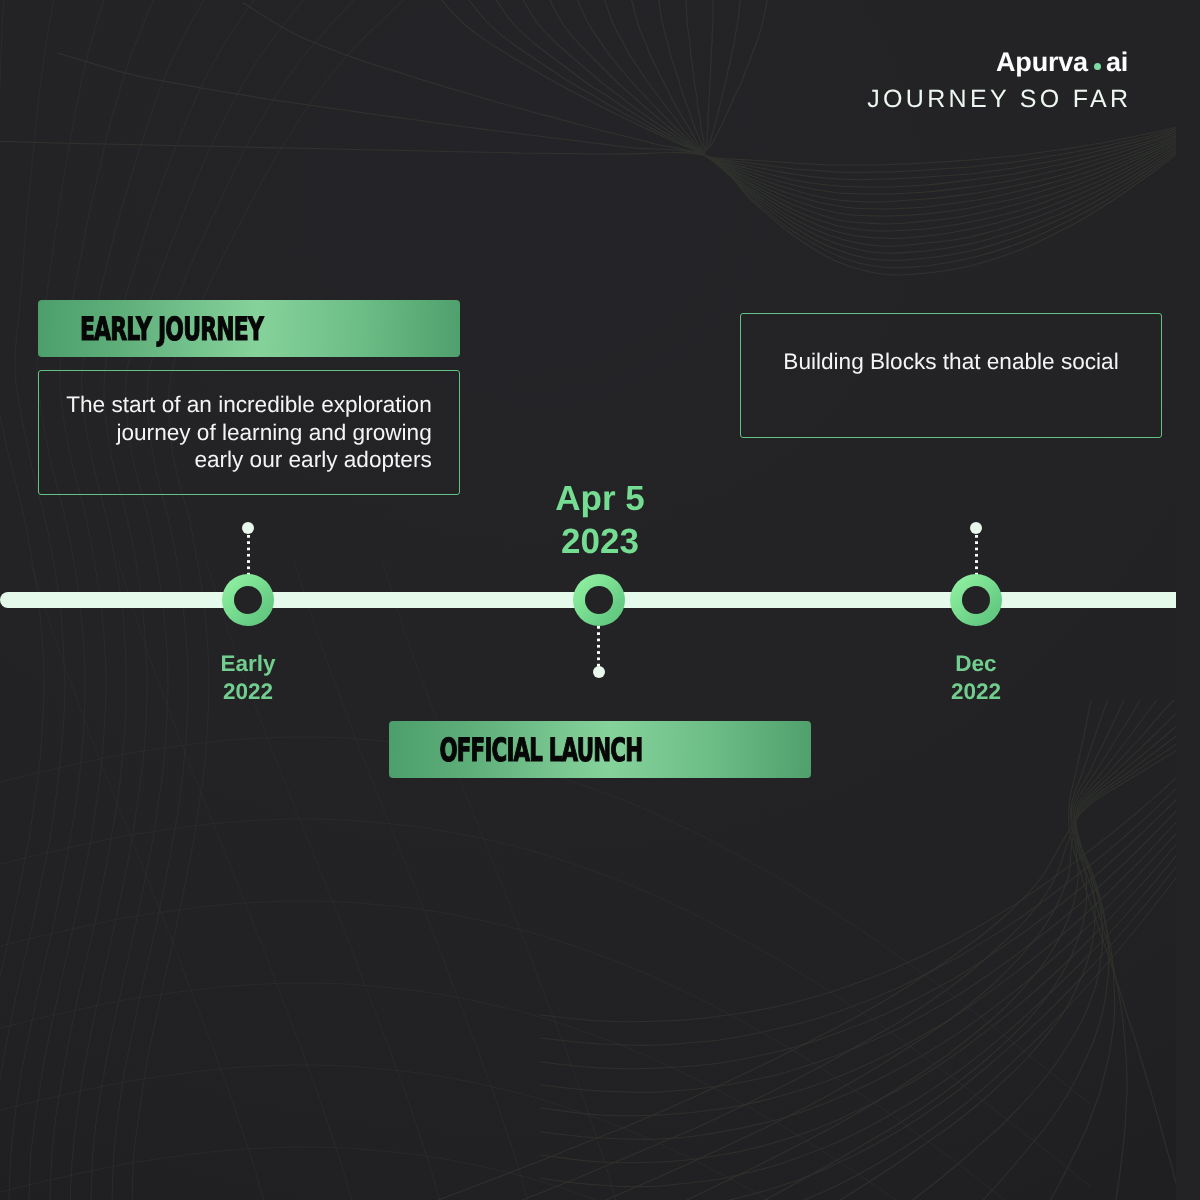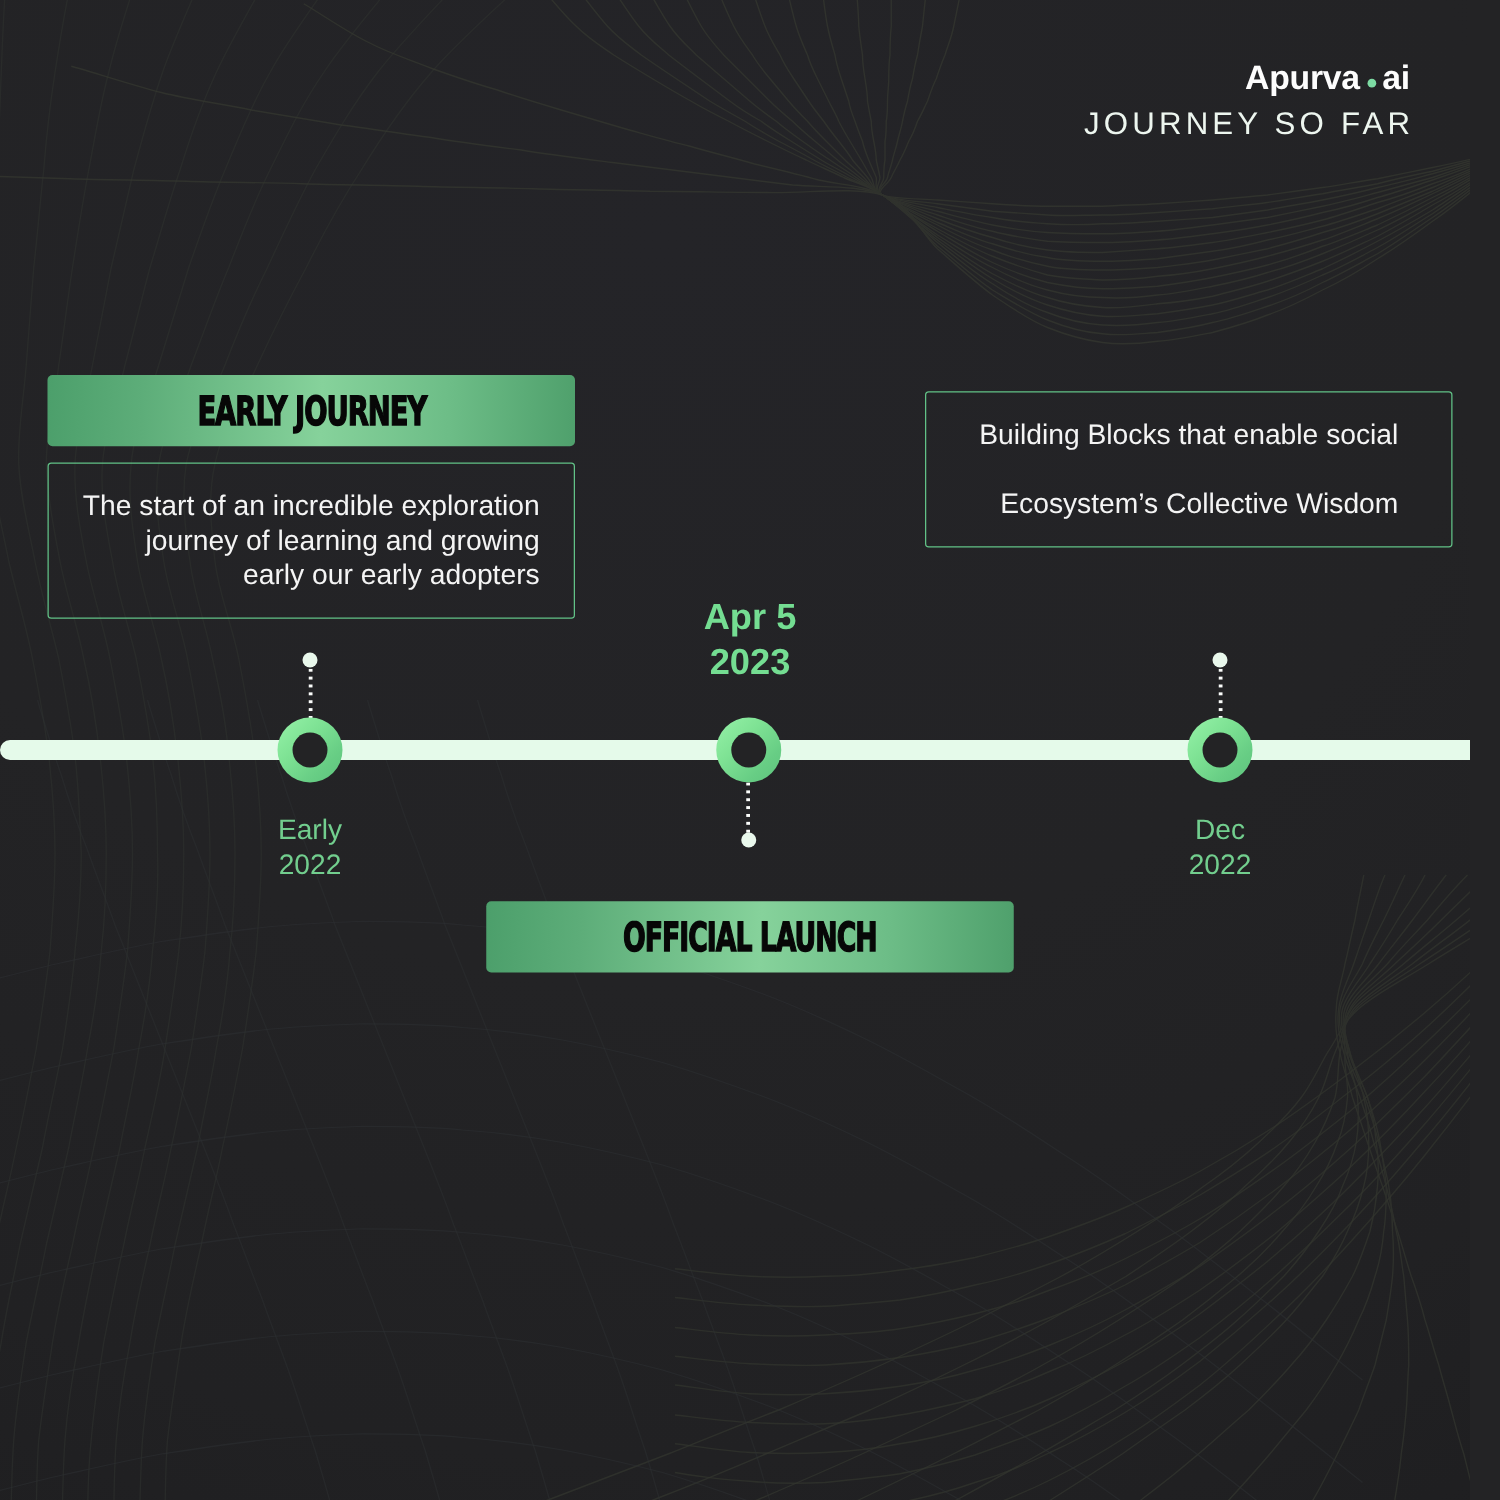--- a/index.html
+++ b/index.html
@@ -11,39 +11,39 @@
   .bgwrap{position:absolute;inset:0;pointer-events:none;}
   .bgsvg{position:absolute;left:0;top:0;display:block;}
   .brand{position:absolute;right:48px;top:49px;text-align:right;}
   .brand-logo{font-size:27px;font-weight:700;color:#fdfdfd;letter-spacing:-0.2px;line-height:1;white-space:nowrap;}
   .brand-logo .dot{display:inline-block;width:7px;height:7px;border-radius:50%;background:#7ddba3;
        margin:0 5px 0 6px;vertical-align:1px;font-size:0;}
   .brand-sub{font-size:25px;color:#edf6ef;letter-spacing:3.32px;margin-top:11px;line-height:1;
        white-space:nowrap;margin-right:-3.32px;}
   .timeline{position:absolute;left:0;top:592px;width:1200px;height:16px;background:#e5faea;border-radius:8px;}
   .card{position:absolute;}
-  .card-head{height:57px;border-radius:4px;display:flex;align-items:center;justify-content:center;
+  .card-head{height:57px;border-radius:4px;display:flex;align-items:center;
        background:linear-gradient(92deg,#4c9f6b 0%,#5dad79 18%,#86d29b 52%,#6dbd87 76%,#4fa06c 100%);}
   .card-head span{font-family:"DejaVu Sans",sans-serif;font-weight:700;color:#070707;font-size:32px;
        line-height:1;letter-spacing:-1.2px;display:inline-block;white-space:nowrap;
        -webkit-text-stroke:1.2px #070707;}
   .t1 span{transform:scaleX(0.686);}
   .t2 span{transform:scaleX(0.651);}
   .t3 span{transform:scaleX(0.668);}
   .card-body{margin-top:13px;border:1px solid #62c287;border-radius:3px;display:flex;align-items:center;
        justify-content:center;text-align:right;}
   .card-body p{margin:0;color:#f4f4f4;font-size:22.6px;line-height:1.22;font-weight:400;}
   .marker{position:absolute;width:52px;height:52px;border-radius:50%;
        background:linear-gradient(135deg,#96f2a8 0%,#7ee294 38%,#68ce85 72%,#5dc37c 100%);}
   .marker::after{content:"";position:absolute;left:12px;top:12px;width:28px;height:28px;border-radius:50%;background:#232325;}
   .stem{position:absolute;width:3px;background-image:linear-gradient(#fbfdfb 2.7px,transparent 0);
        background-size:3px 6.3px;}
   .stem-dot{position:absolute;width:12px;height:12px;border-radius:50%;background:#e9f8ec;}
-  .lbl{position:absolute;text-align:center;color:#72ce8e;font-weight:400;font-size:22.5px;line-height:1.26;}
-  .datelbl{position:absolute;text-align:center;color:#74dd92;font-weight:700;font-size:29px;line-height:1.24;}
+  .lbl{position:absolute;text-align:center;color:#72ce8e;font-weight:700;font-size:22.5px;line-height:1.26;}
+  .datelbl{position:absolute;text-align:center;color:#74dd92;font-weight:700;font-size:35px;line-height:1.24;}
 </style>
 </head>
 <body>
 
 <div class="stage">
 
   <div class="bgwrap">
 <svg class="bgsvg" width="1200" height="1200" viewBox="0 0 1200 1200" fill="none">
 <g stroke="#2e312e" stroke-width="1.05" opacity="0.62">
           <path d="M5,-20C4 -7 2 32 1 58C0 84 -1 110 -2 136C-2 162 -3 188 -4 214C-4 240 -5 266 -6 292C-6 319 -9 345 -7 371C-5 397 2 423 7 449C13 475 21 501 26 527C31 553 36 579 39 605C42 631 44 657 44 683C44 709 42 735 40 761C37 787 33 813 29 839C24 865 19 891 13 918C8 944 1 970 -4 996C-10 1022 -16 1048 -20 1074C-24 1100 -28 1126 -31 1152C-33 1178 -33 1217 -33 1230"></path>
@@ -129,21 +129,21 @@
     <div class="card-head t1">
         <span>EARLY JOURNEY</span>
       </div>
     <div class="card-body" style="height:123px;">
         <p><span>The start of an incredible exploration</span><br><span>journey of learning and growing</span><br><span>early our early adopters</span></p>
       </div>
   </div>
 
   <div class="card" style="left:740px;top:300px;width:422px;">
     <div class="card-body" style="height:123px;">
-        <p><span>Building Blocks that enable social</span><br><br><span>Ecosystem’s Collective Wisdom</span></p>
+        <p><span>Building Blocks that enable social</span><br><br></p>
       </div>
   </div>
 
   <div class="card" style="left:389px;top:721px;width:422px;">
     <div class="card-head t3">
         <span>OFFICIAL LAUNCH</span>
       </div>
   </div>
 
   <div class="stem" style="left:247px;top:535px;height:40px;"></div>

